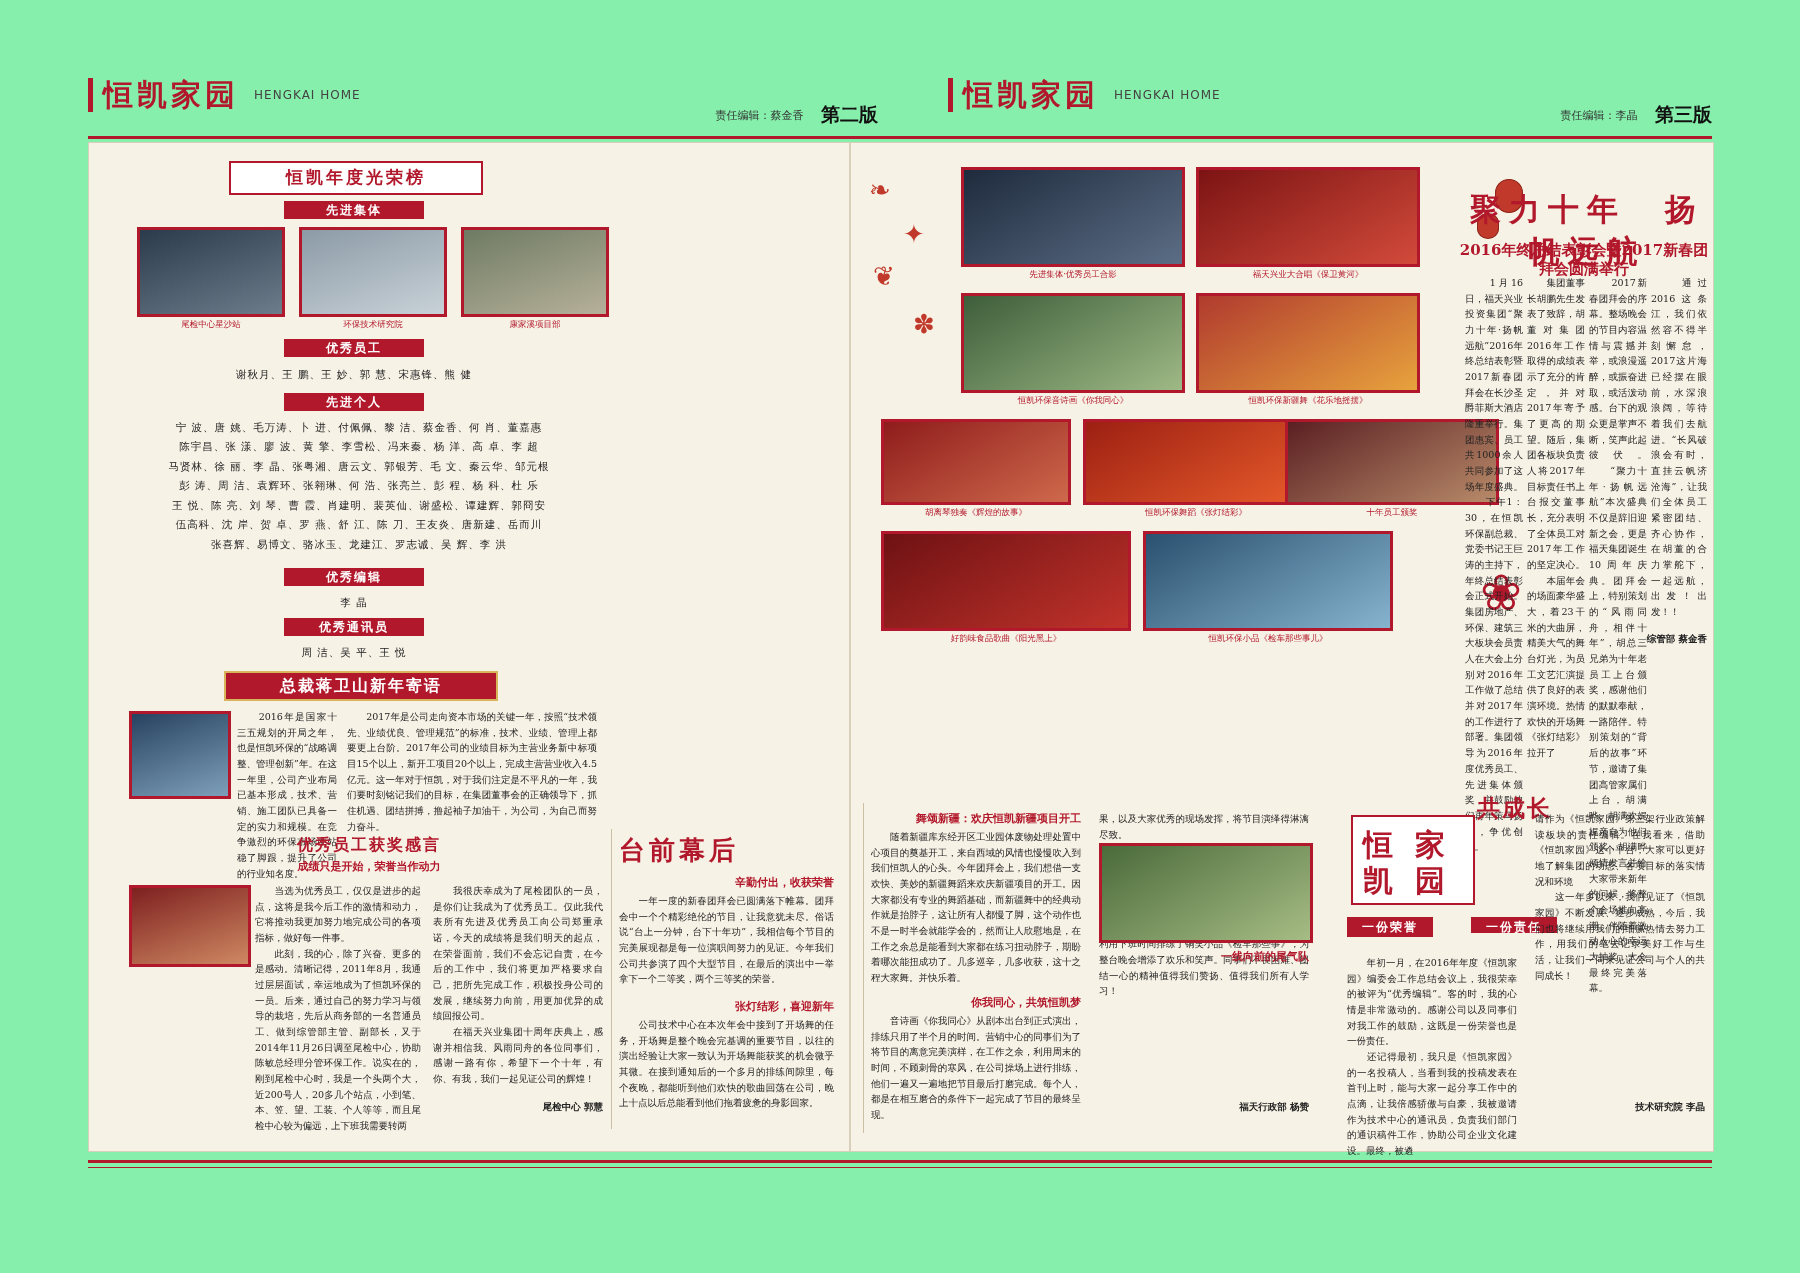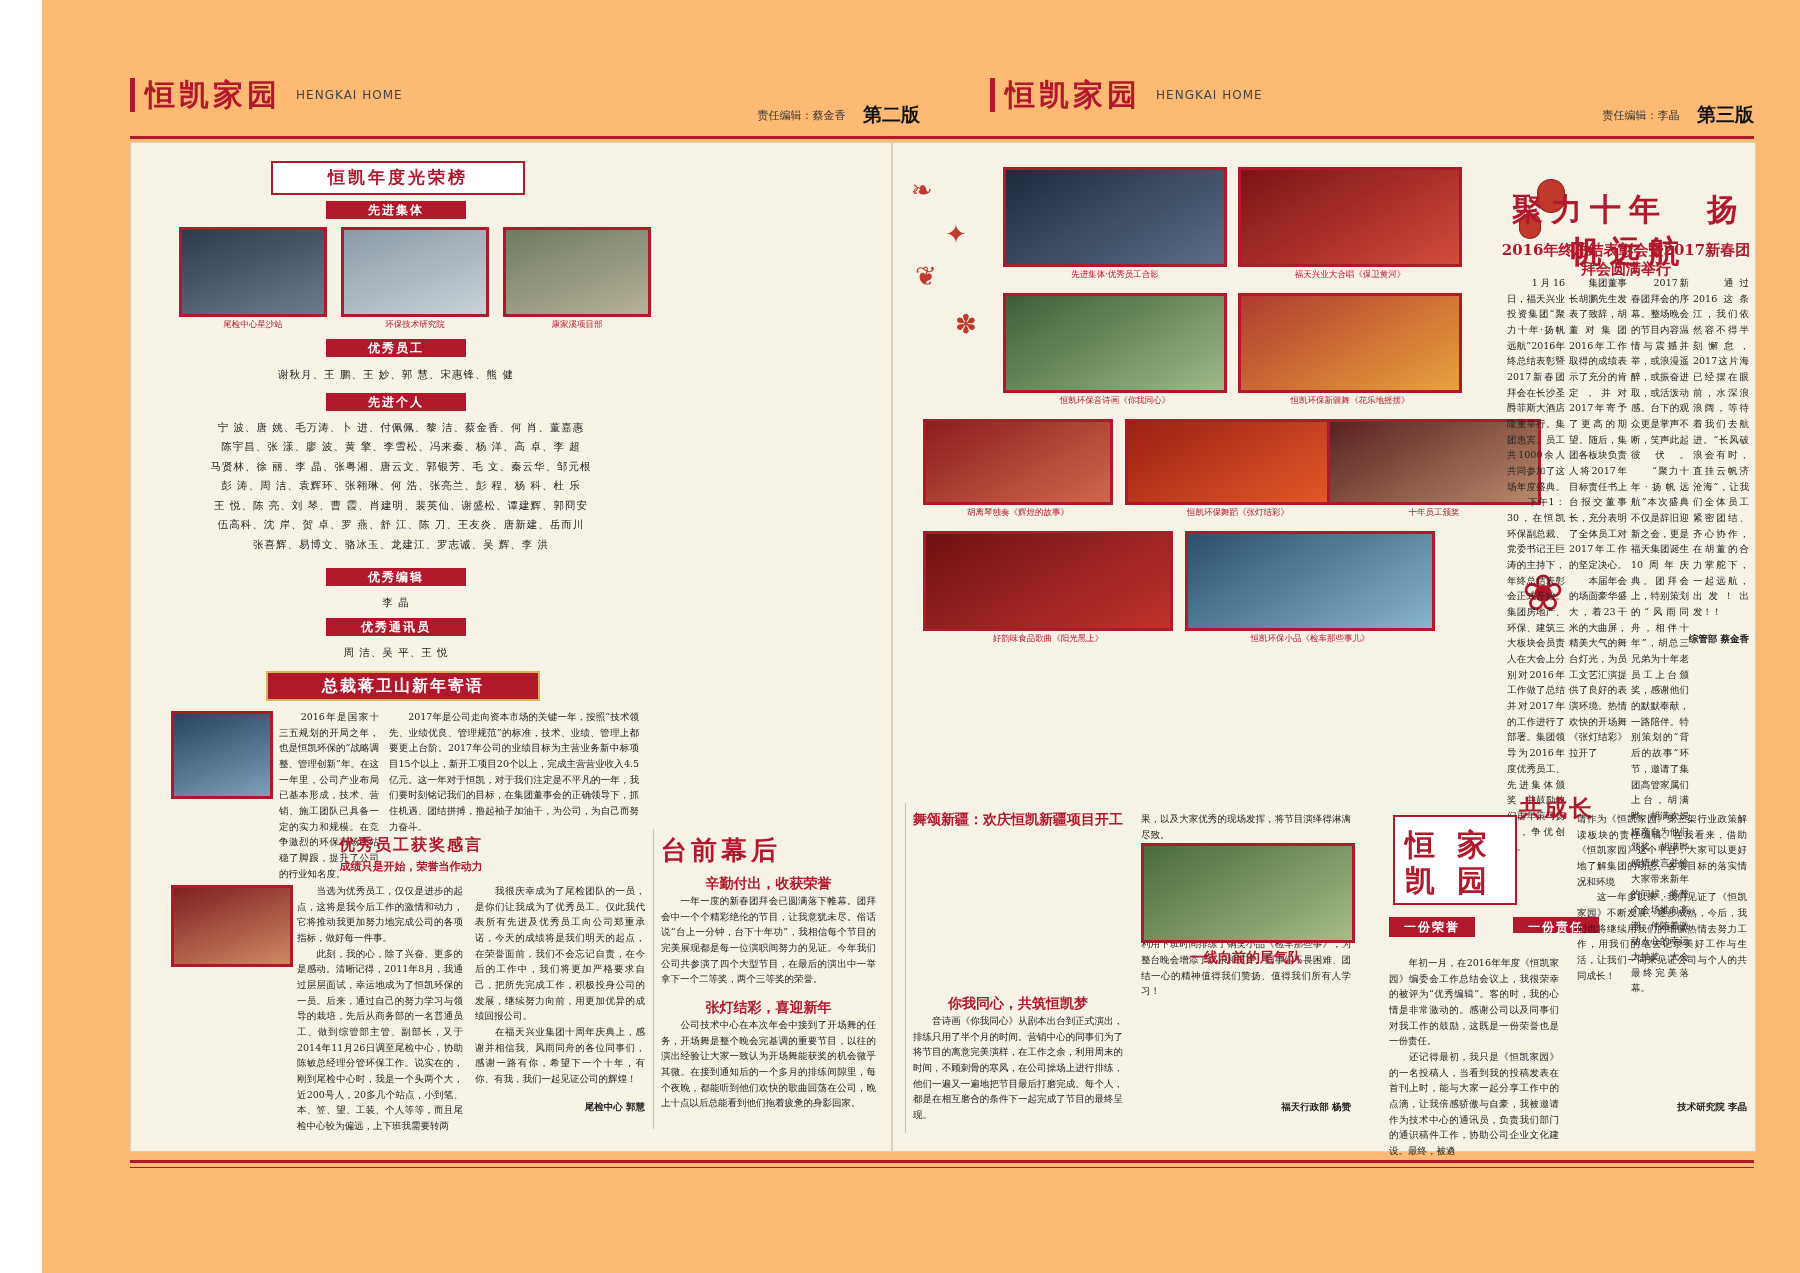--- a/index.html
+++ b/index.html
@@ -4,22 +4,21 @@
 <style>
   html,body{margin:0;padding:0;}
   body{
     width:1800px;height:1273px;
     background:#ffffff;
     font-family:"DejaVu Sans","Liberation Sans",sans-serif;
     overflow:hidden;
   }
   .page{
     position:absolute;inset:0;
-    background:#fdba74;
-    margin-left:42px;
+    background:#86efac;
   }
   
   .masthead{
     position:absolute;top:78px;left:88px;width:1624px;height:58px;
     border-bottom:3px solid #b2182b;
   }
   .mast-half{position:absolute;top:0;height:58px;}
   .mast-left{left:0;width:790px;}
   .mast-right{left:860px;width:764px;}
   .logo-cn{
@@ -104,21 +103,21 @@
     border:2px solid #d8b45a;
   }
   .sect-title{
     color:#b2182b;font-weight:bold;font-size:16px;letter-spacing:2px;
     font-family:"DejaVu Serif","Liberation Serif",serif;text-align:center;
   }
   .sect-sub{
     color:#b2182b;font-size:11px;text-align:center;font-weight:bold;
     font-family:"DejaVu Serif","Liberation Serif",serif;
   }
-  .small-red{color:#b2182b;font-weight:bold;font-size:14px;text-align:center;
+  .small-red{color:#b2182b;font-weight:bold;font-size:11px;text-align:right;
     font-family:"DejaVu Serif","Liberation Serif",serif;}
   .tp-title{
     color:#b2182b;font-weight:bold;font-size:26px;letter-spacing:4px;
     font-family:"DejaVu Serif","Liberation Serif",serif;
   }
   
   .head-big{
     color:#b2182b;font-weight:bold;font-size:31px;letter-spacing:8px;
     font-family:"DejaVu Serif","Liberation Serif",serif;text-align:center;
   }
@@ -285,20 +284,21 @@
       <div class="body-text" style="position:absolute;top:132px;left:676px;width:58px;">　　集团董事长胡鹏先生发表了致辞，胡董对集团2016年工作取得的成绩表示了充分的肯定，并对2017年寄予了更高的期望。随后，集团各板块负责人将2017年目标责任书上台报交董事长，充分表明了全体员工对2017年工作的坚定决心。
 　　本届年会的场面豪华盛大，着23干米的大曲屏，精美大气的舞台灯光，为员工文艺汇演提供了良好的表演环境。热情欢快的开场舞《张灯结彩》拉开了</div>
       <div class="body-text" style="position:absolute;top:132px;left:738px;width:58px;">　　2017新春团拜会的序幕。整场晚会的节目内容温情与震撼并举，或浪漫遥醉，或振奋进取，或活泼动感。台下的观众更是掌声不断，笑声此起彼伏。
 　　“聚力十年·扬帆远航”本次盛典不仅是辞旧迎新之会，更是福天集团诞生10周年庆典。团拜会上，特别策划的“风雨同舟，相伴十年”，胡总三兄弟为十年老员工上台颁奖，感谢他们的默默奉献，一路陪伴。特别策划的“背后的故事”环节，邀请了集团高管家属们上台，胡满晔、胡满欢娓娓亲自为他们颁奖，胡满晔倾情发言并给大家带来新年的问候，将整个会场推向高潮。伴随着激动人心的幸运大抽奖，大会最终完美落幕。</div>
       <div class="body-text" style="position:absolute;top:132px;left:800px;width:56px;">　　通过2016这条江，我们依然容不得半刻懈怠，2017这片海已经摆在眼前，水深浪浪阔，等待着我们去航进。“长风破浪会有时，直挂云帆济沧海”，让我们全体员工紧密团结、齐心协作，在胡董的合力掌舵下，一起远航，出发！出发！！</div>
       <div class="sign" style="position:absolute;top:490px;left:770px;width:86px;">综管部 蔡金香</div>
 
       <div class="vline" style="left:12px;top:660px;height:330px;"></div>
 
       <div class="small-red" style="position:absolute;top:668px;left:20px;width:210px;">舞颂新疆：欢庆恒凯新疆项目开工</div>
+      <div class="body-text" style="position:absolute;top:686px;left:20px;width:210px;">　　随着新疆库东经开区工业园体废物处理处置中心项目的奠基开工，来自西域的风情也慢慢吹入到我们恒凯人的心头。今年团拜会上，我们想借一支欢快、美妙的新疆舞蹈来欢庆新疆项目的开工。因大家都没有专业的舞蹈基础，而新疆舞中的经典动作就是抬脖子，这让所有人都慢了脚，这个动作也不是一时半会就能学会的，然而让人欣慰地是，在工作之余总是能看到大家都在练习扭动脖子，期盼着哪次能扭成功了。几多巡辛，几多收获，这十之程大家舞。并快乐着。</div>
 
       <div class="small-red" style="position:absolute;top:852px;left:20px;width:210px;">你我同心，共筑恒凯梦</div>
       <div class="body-text" style="position:absolute;top:870px;left:20px;width:210px;">　　音诗画《你我同心》从剧本出台到正式演出，排练只用了半个月的时间。营销中心的同事们为了将节目的离意完美演样，在工作之余，利用周末的时间，不顾刺骨的寒风，在公司操场上进行排练，他们一遍又一遍地把节目最后打磨完成。每个人，都是在相互磨合的条件下一起完成了节目的最终呈现。</div>
 
       <div class="body-text" style="position:absolute;top:668px;left:248px;width:210px;white-space:pre-line;">果，以及大家优秀的现场发挥，将节目演绎得淋漓尽致。
 　　恒凯尾气检测中心身在洞南四方，但也们毅然决定排练一个节目为集团年会增添精彩与欢乐。开始排练了舞龙节目，那段时间里，每天晚上下班后都能在尾检大厅看到他们来回奔跑的身影，几个小时下来每个人都已汗流浃背。虽然节目最终在害林中被拿下，但是他们没有选择放弃，又在短时间内利用下班时间排练了铜笑小品《检车那些事》，为整台晚会增添了欢乐和笑声。同事们不畏困难、团结一心的精神值得我们赞扬、值得我们所有人学习！</div>
       <div class="photo ornate" style="position:absolute;top:700px;left:248px;width:210px;height:96px;background:linear-gradient(150deg,#4a6a3a,#a7bd85);"></div>
       <div class="small-red" style="position:absolute;top:806px;left:248px;width:210px;">一线向前的尾气队</div>
       <div class="sign" style="position:absolute;top:958px;left:248px;width:210px;">福天行政部 杨赞</div>
 

